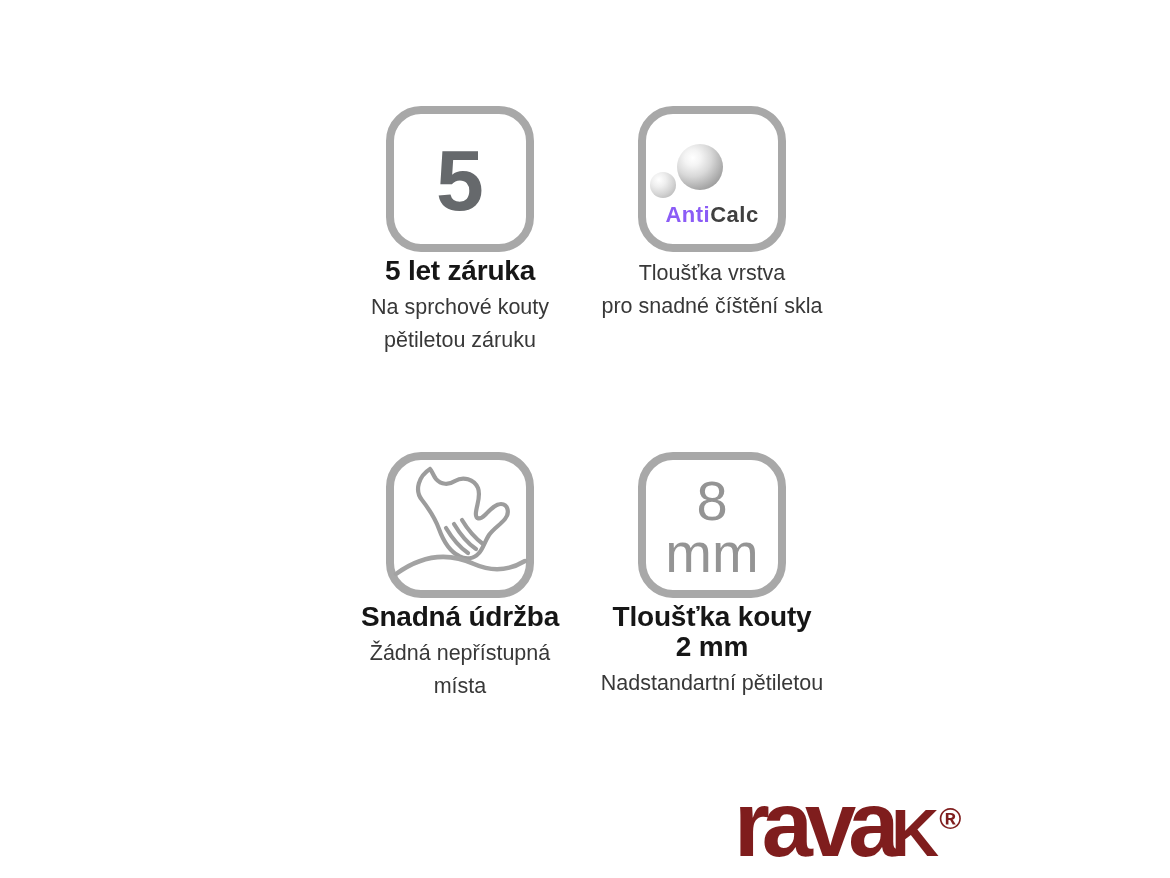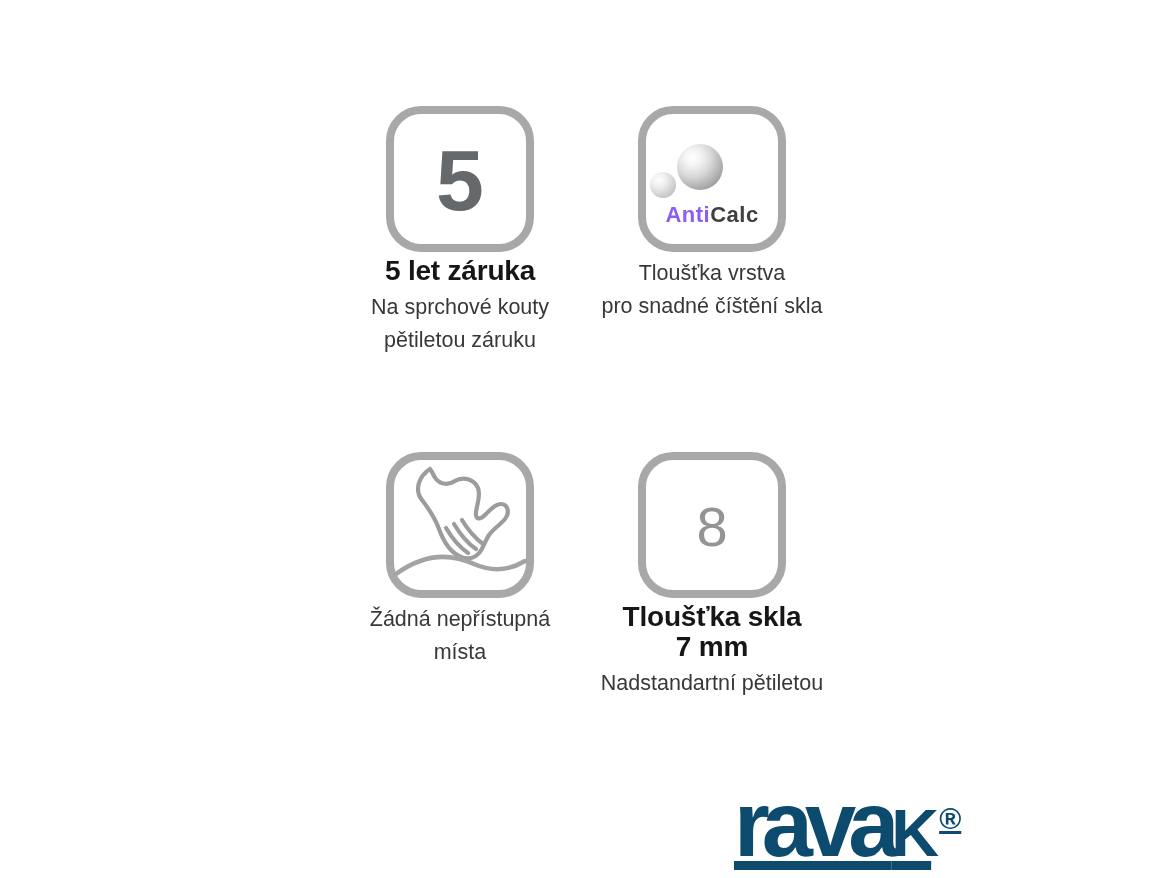--- a/index.html
+++ b/index.html
@@ -82,22 +82,21 @@
   .feature-sub {
     margin-top: 9px;
     font-size: 21.5px; color: #383838; line-height: 24px;
     white-space: nowrap;
   }
 
   
   .logo {
     position: absolute; left: 734px; top: 778px;
     display: flex; align-items: flex-start;
-    color: #0c4a6e;
-    text-decoration: underline;
+    color: #7f1d1d;
   }
   .logo-word {
     font-size: 92px; font-weight: bold; line-height: 1;
     letter-spacing: -8px;
   }
   .logo-k { text-transform: uppercase; font-size: 0.72em; }
   .logo-reg {
     font-size: 30px; font-weight: bold; line-height: 1;
     margin-left: 8px; margin-top: 26px; letter-spacing: 0;
   }
@@ -144,32 +143,34 @@
                  C 91 52, 95 44, 92 36
                  C 88 27, 77 24, 69 29
                  C 63 33, 55 33, 50 27
                  C 47 23, 46 19, 44 17"></path>
         <path d="M 60 76 C 66 86, 73 95, 82 101"></path>
         <path d="M 68 72 C 74 82, 81 91, 90 97"></path>
         <path d="M 76 68 C 82 78, 89 86, 97 92"></path>
         <path d="M 10 122 C 36 103, 62 100, 88 112 C 106 120, 124 118, 139 109" stroke="#a3a3a3" stroke-width="4.5"></path>
       </svg>
     </div>
+    <div class="feature-title">Snadná údržba</div>
     <div class="feature-sub">Žádná nepřístupná</div>
     <div class="feature-sub">místa</div>
   </section>
 
   <section class="cell cell-4">
     <div class="icon-box">
       <div class="mm-stack">
         <span class="mm-8">8</span>
+        <span class="mm-mm">mm</span>
       </div>
     </div>
-    <div class="feature-title">Tloušťka skla</div>
-    <div class="feature-title">7 mm</div>
+    <div class="feature-title">Tloušťka kouty</div>
+    <div class="feature-title">2 mm</div>
     <div class="feature-sub">Nadstandartní pětiletou</div>
   </section>
 
   <div class="logo">
     <span class="logo-word"><span>rava</span><span class="logo-k">k</span></span>
     <span class="logo-reg">®</span>
   </div>
 
 </div>
 

